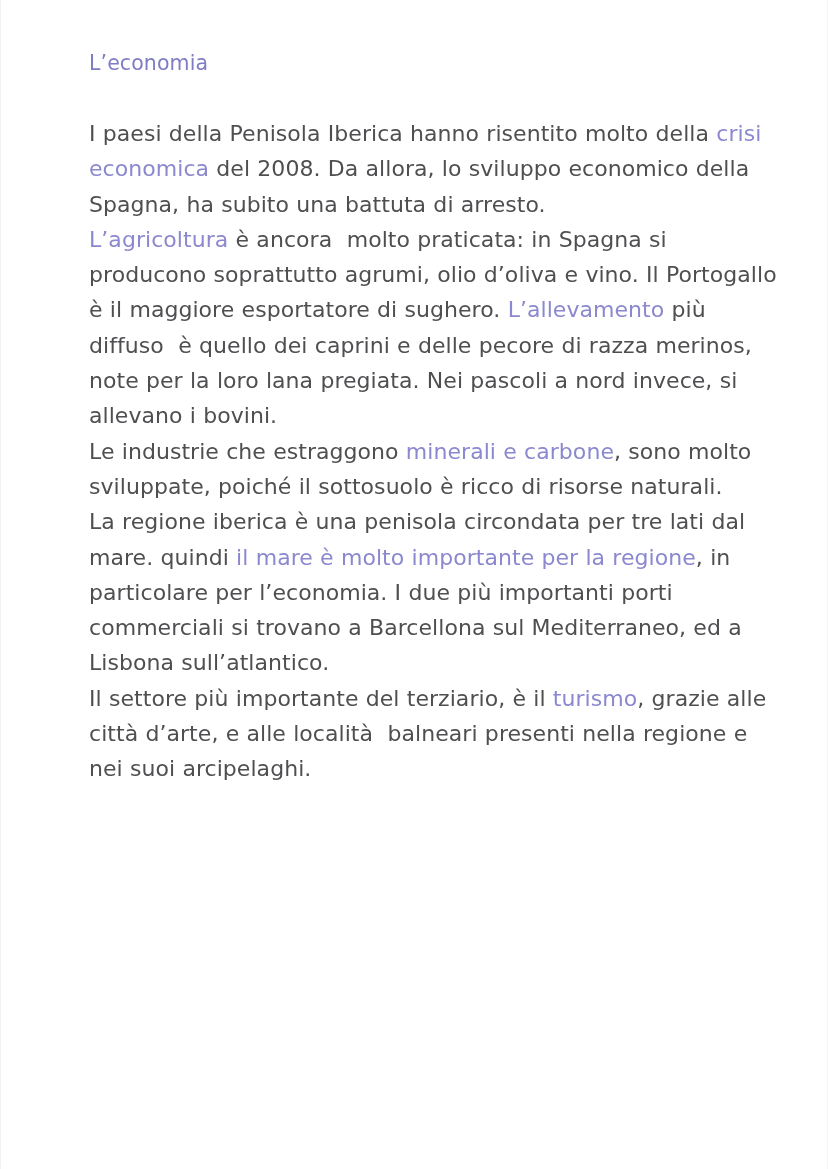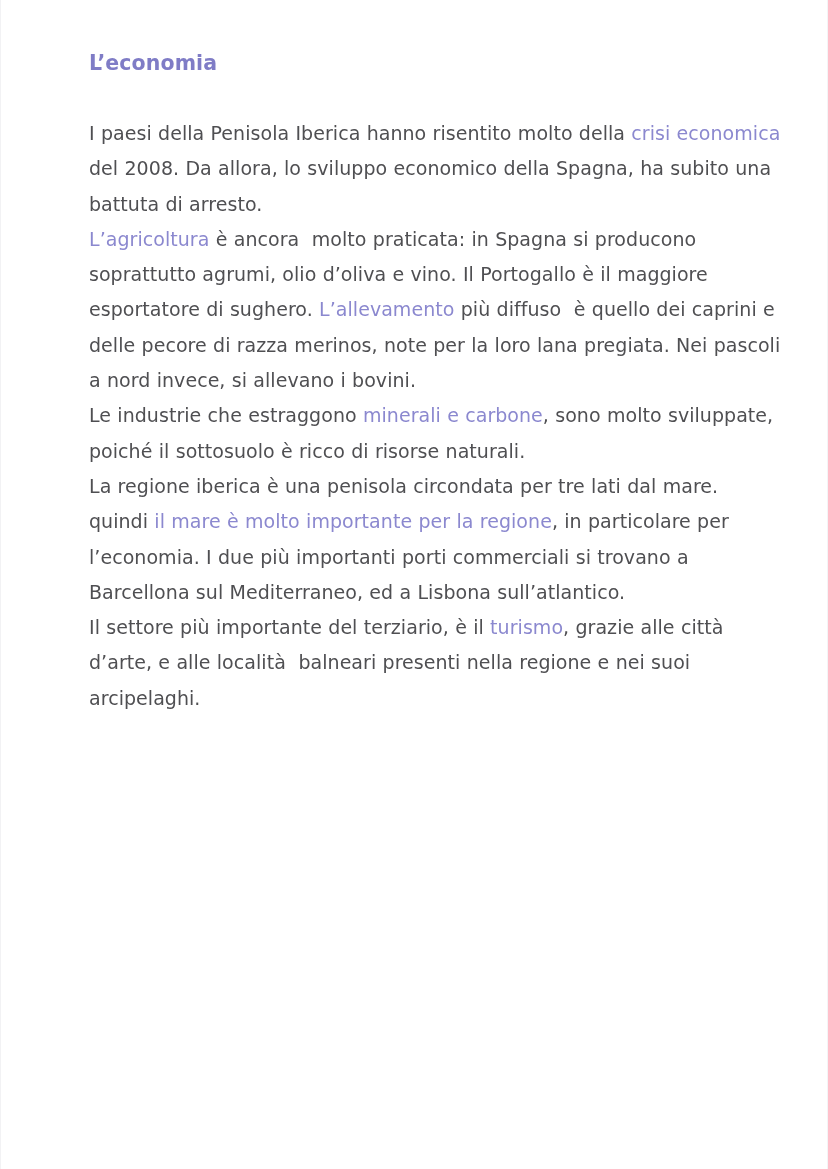--- a/index.html
+++ b/index.html
@@ -29,29 +29,29 @@
   .content {
     position: absolute;
     left: 88px;
     top: 46px;
     width: 692px;
   }
 
   .doc-heading {
     font-size: 20.5px;
     line-height: 34px;
-    font-weight: bold;
+    font-weight: normal;
     color: #7f7cc6;
     letter-spacing: 0.1px;
     margin: 0 0 1px 0;
     white-space: pre-wrap;
   }
 
   .body-block {
-    font-size: 19px;
+    font-size: 22px;
     line-height: 35.3px;
     color: #4f4f52;
     letter-spacing: 0.05px;
     white-space: pre-wrap;
     word-spacing: 0.2px;
     margin-top: 36px;
   }
 
   .para {
     margin: 0;

